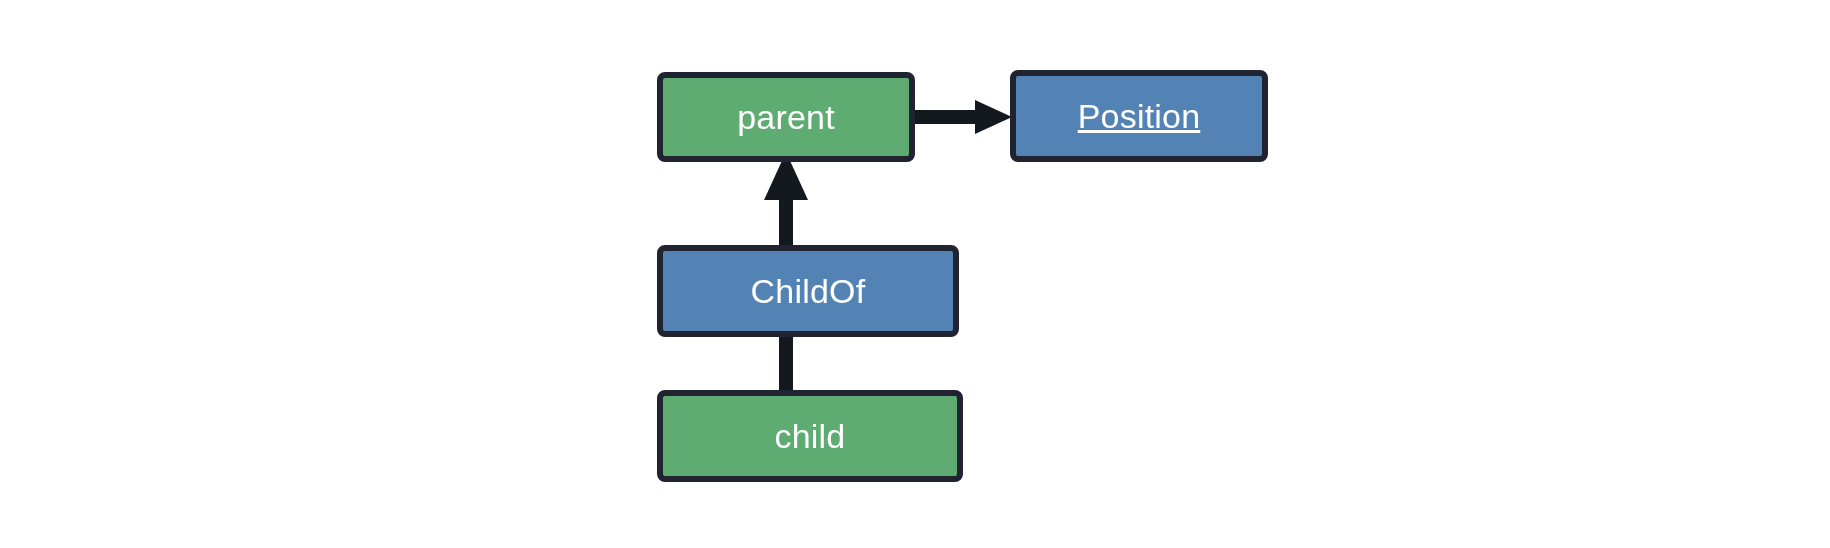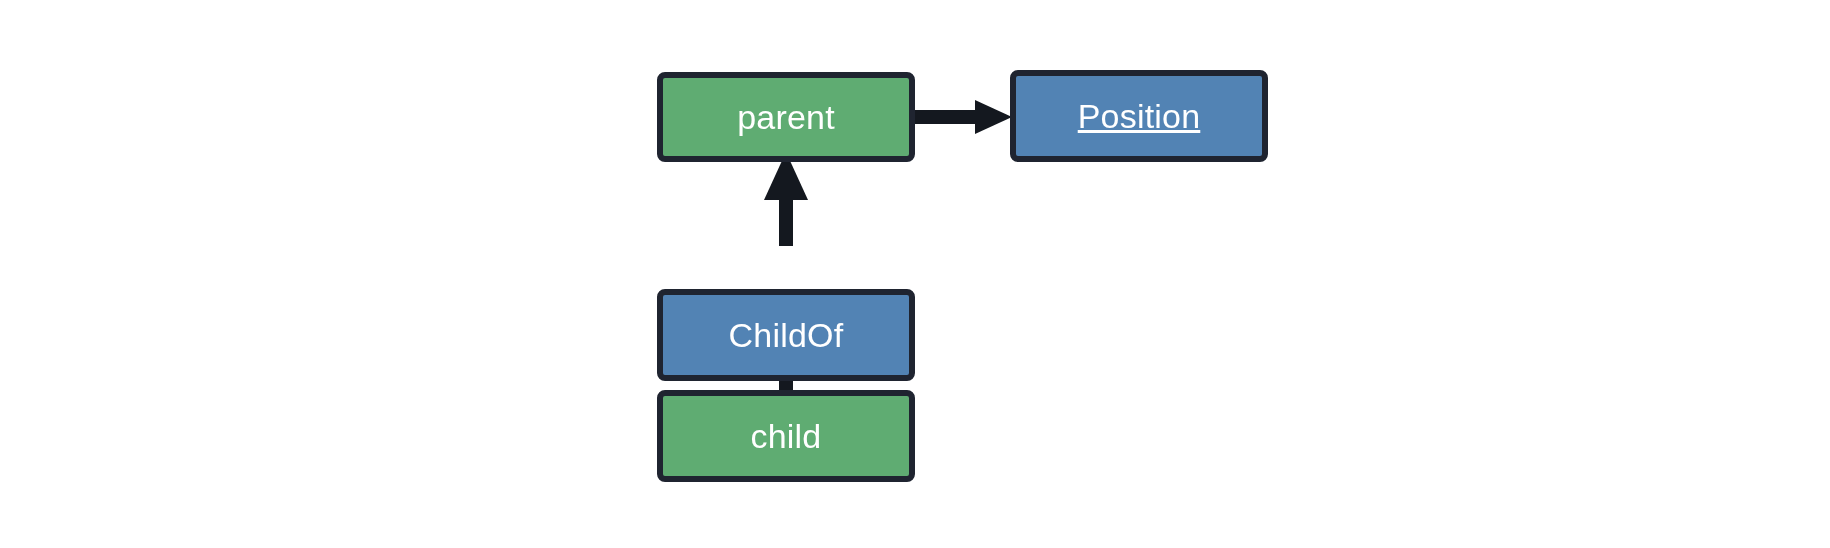--- a/index.html
+++ b/index.html
@@ -34,22 +34,22 @@
     letter-spacing: 0.2px;
     line-height: 1;
     user-select: none;
   }
   .node-green { background: #5fac72; }
   .node-blue  { background: #5283b4; }
 
   
   #node-parent   { left: 657px; top: 72px;  width: 258px; height: 90px; }
   #node-position { left: 1010px; top: 70px; width: 258px; height: 92px; text-decoration: underline; }
-  #node-childof  { left: 657px; top: 245px; width: 258px; height: 92px; margin-top: 44px; }
-  #node-child    { left: 657px; top: 390px; width: 258px; height: 92px; }
+  #node-childof  { left: 657px; top: 245px; width: 302px; height: 92px; }
+  #node-child    { left: 657px; top: 390px; width: 306px; height: 92px; }
 
   .edge-layer {
     position: absolute;
     left: 0;
     top: 0;
     width: 1830px;
     height: 548px;
     pointer-events: none;
   }
   .edge-line { fill: #14181f; }

